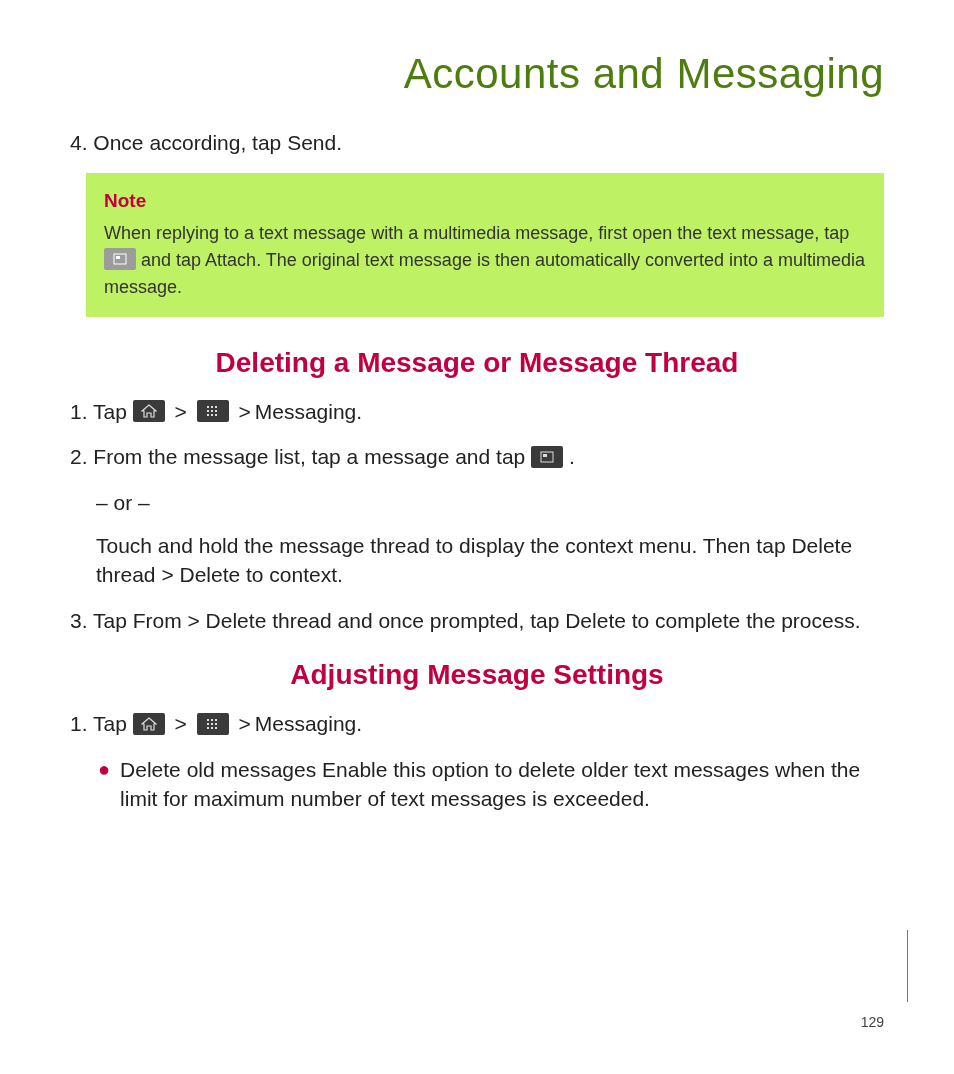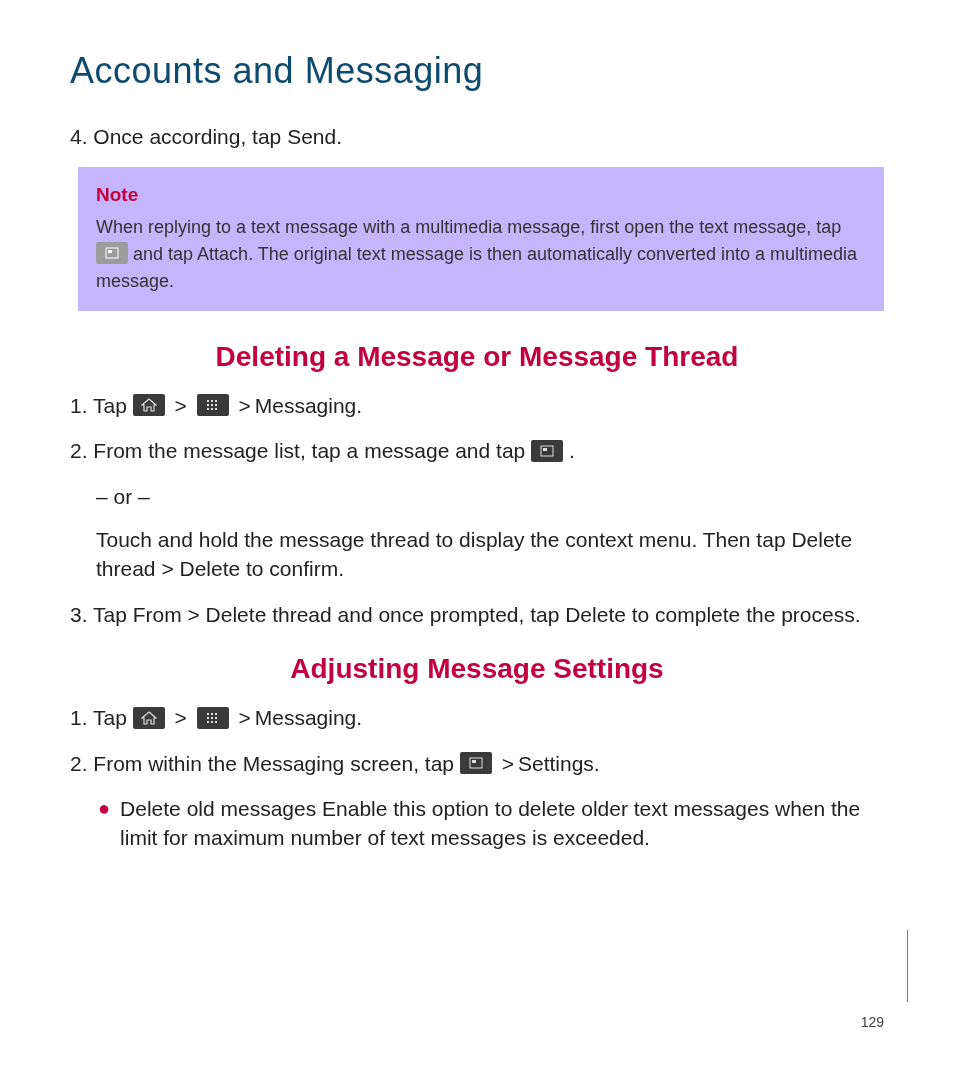--- a/index.html
+++ b/index.html
@@ -12,41 +12,42 @@
     color: #333;
   }
   .page {
     position: relative;
     width: 954px;
     height: 1074px;
     box-sizing: border-box;
     padding: 50px 70px 0 70px;
   }
   .page-title {
-    font-size: 36px;
-    color: #0c4a6e;
+    text-align: right;
+    font-size: 42px;
+    color: #4d7c0f;
     letter-spacing: 0.5px;
     margin: 0 0 30px 0;
     font-weight: 400;
   }
   .body-text {
     font-size: 21px;
     line-height: 1.4;
     color: #222;
   }
   .step {
     margin: 0 0 16px 0;
   }
   .step .num {
     display: inline;
   }
   .note-box {
-    background: #c4b5fd;
+    background: #bef264;
     padding: 14px 18px 16px 18px;
-    margin: 10px 0 30px 8px;
+    margin: 10px 0 30px 16px;
     font-size: 18px;
     line-height: 1.5;
     color: #333;
   }
   .note-title {
     color: #c3003f;
     font-weight: bold;
     margin-bottom: 4px;
     font-size: 19px;
   }
@@ -177,21 +178,21 @@
       <svg width="14" height="12" viewBox="0 0 14 12">
           <rect x="1" y="1" width="12" height="10" fill="none" stroke="#ddd" stroke-width="1"></rect>
           <rect x="3" y="3" width="4" height="3" fill="#ddd"></rect>
         </svg>
     </span><span> .</span>
   </p>
 
   <p class="body-text or">– or –</p>
 
   <p class="body-text step indent">
-    <span>Touch and hold the message thread to display the context menu. Then tap </span><span class="bold">Delete thread</span><span> &gt; </span><span class="bold">Delete</span><span> to confirm.</span>
+    <span>Touch and hold the message thread to display the context menu. Then tap </span><span class="bold">Delete thread</span><span> &gt; </span><span class="bold">Delete</span><span> to context.</span>
   </p>
 
   <p class="body-text step">
     <span class="num">3. </span><span>Tap </span><span class="bold">From</span><span> &gt; </span><span class="bold">Delete thread</span><span> and once prompted, tap </span><span class="bold">Delete</span><span> to complete the process.</span>
   </p>
 
   <h2 class="section-heading">Adjusting Message Settings</h2>
 
   <p class="body-text step">
     <span class="num">1. </span><span>Tap </span>
@@ -212,30 +213,20 @@
             <rect x="10" y="6" width="2" height="2"></rect>
             <rect x="2" y="10" width="2" height="2"></rect>
             <rect x="6" y="10" width="2" height="2"></rect>
             <rect x="10" y="10" width="2" height="2"></rect>
           </g>
         </svg>
     </span>
     <span class="sep"> &gt; </span><span class="bold">Messaging</span><span>.</span>
   </p>
 
-  <p class="body-text step">
-    <span class="num">2. </span><span>From within the Messaging screen, tap </span>
-    <span class="icon icon-dark">
-      <svg width="14" height="12" viewBox="0 0 14 12">
-          <rect x="1" y="1" width="12" height="10" fill="none" stroke="#ddd" stroke-width="1"></rect>
-          <rect x="3" y="3" width="4" height="3" fill="#ddd"></rect>
-        </svg>
-    </span>
-    <span class="sep"> &gt; </span><span class="bold">Settings</span><span>.</span>
-  </p>
 
 
   <div class="body-text bullet-row">
     <div class="bullet-dot">●</div>
     <div class="bullet-text">
       <span class="bold">Delete old messages</span><span> Enable this option to delete older text messages when the limit for maximum number of text messages is exceeded.</span>
     </div>
   </div>
 
   <div class="side-rule"></div>

